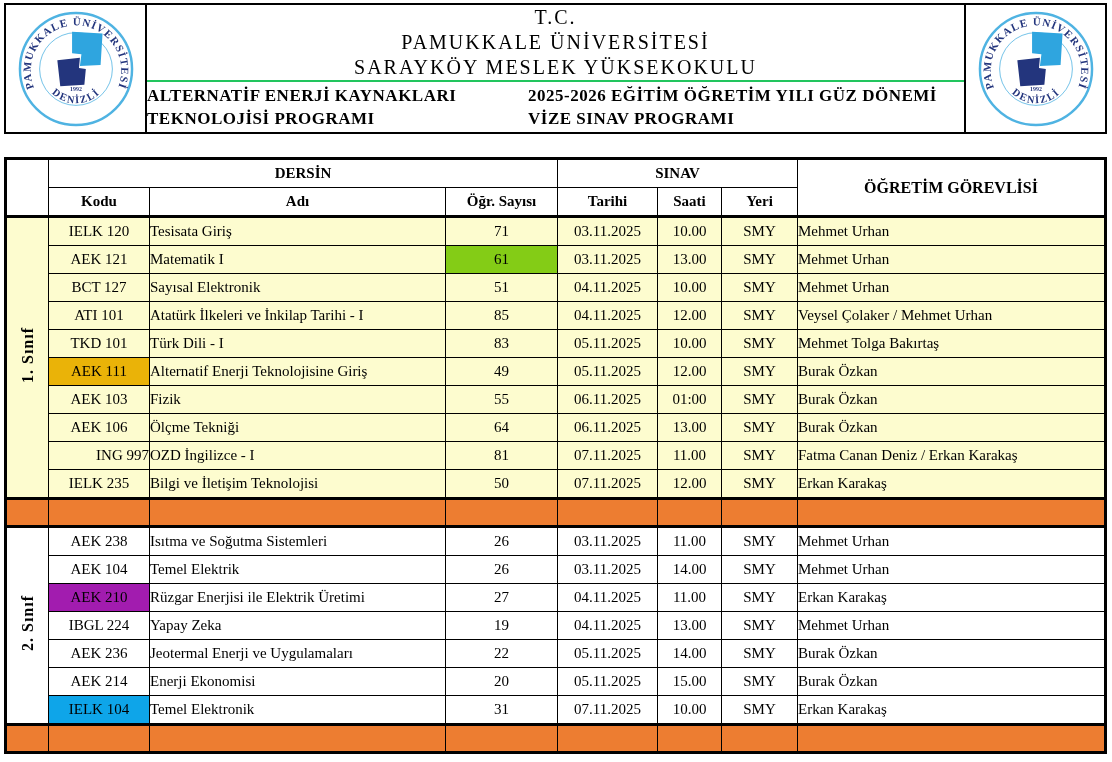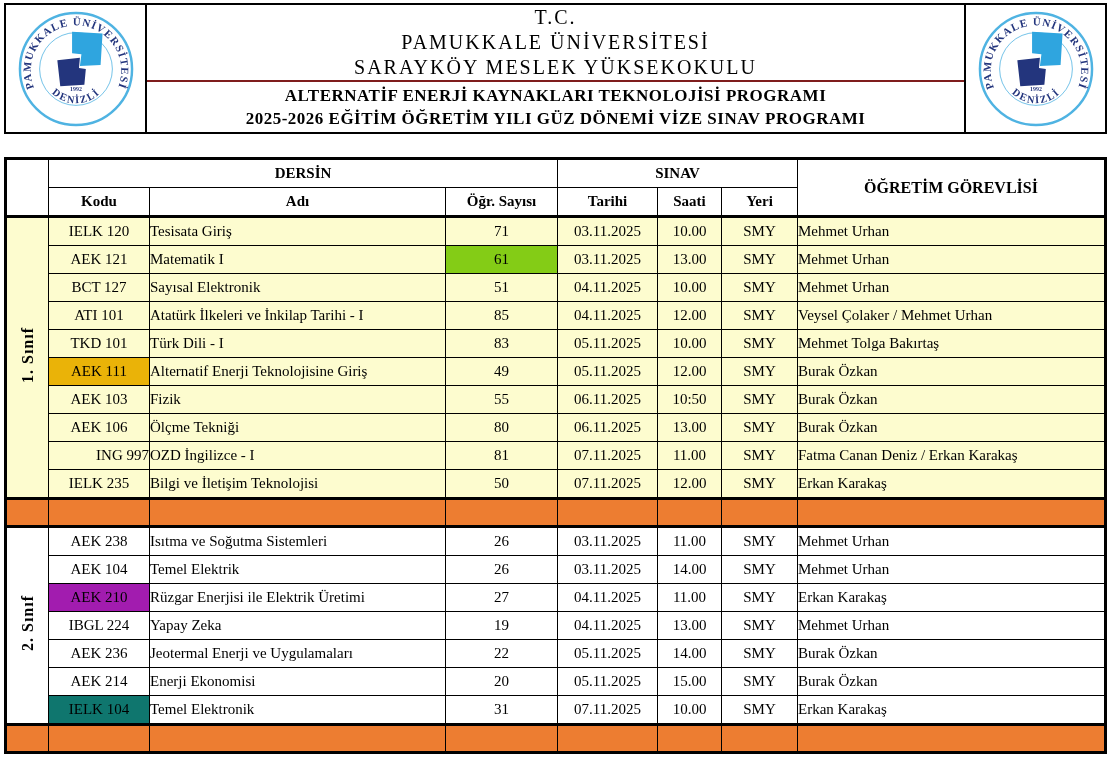--- a/index.html
+++ b/index.html
@@ -12,21 +12,21 @@
   
   .header{
     position:absolute;left:4px;top:3px;width:1099px;height:127px;
     border:2px solid #000;display:flex;background:#fff;
   }
   .logo-box{width:139px;display:flex;align-items:center;justify-content:center;}
   .logo-box svg{width:118px;height:118px;}
   .center-box{flex:1;display:flex;flex-direction:column;border-left:2px solid #000;border-right:2px solid #000;}
   .title-block{flex:1;display:flex;flex-direction:column;align-items:center;justify-content:center;}
   .t-line{font-size:20px;letter-spacing:2px;line-height:25px;}
-  .subtitle-block{border-top:2px solid #7f1d1d;height:50px;display:flex;flex-direction:column;align-items:center;justify-content:center;}
+  .subtitle-block{border-top:2px solid #22c55e;height:50px;display:flex;flex-direction:row;align-items:center;justify-content:center;}
   .s-line{font-size:17px;font-weight:bold;letter-spacing:.5px;line-height:23px;}
 
   
   table.schedule{
     position:absolute;left:4px;top:157px;width:1103px;
     border-collapse:collapse;table-layout:fixed;
     border:3px solid #000;
   }
   .schedule th,.schedule td{
     border:1px solid #000;overflow:hidden;white-space:nowrap;
@@ -179,28 +179,28 @@
         <td class="c-center b-thick" style="background-color: rgb(253, 252, 207);">05.11.2025</td>
         <td class="c-center" style="background-color: rgb(253, 252, 207);">12.00</td>
         <td class="c-center" style="background-color: rgb(253, 252, 207);">SMY</td>
         <td class="c-left b-thick" style="background-color: rgb(253, 252, 207);">Burak Özkan</td>
       </tr>
       <tr>
         <td class="c-center b-thick" style="background-color: rgb(253, 252, 207);">AEK 103</td>
         <td class="c-left name-cell" style="background-color: rgb(253, 252, 207);">Fizik</td>
         <td class="c-center" style="background-color: rgb(253, 252, 207);">55</td>
         <td class="c-center b-thick" style="background-color: rgb(253, 252, 207);">06.11.2025</td>
-        <td class="c-center" style="background-color: rgb(253, 252, 207);">10:50</td>
+        <td class="c-center" style="background-color: rgb(253, 252, 207);">01:00</td>
         <td class="c-center" style="background-color: rgb(253, 252, 207);">SMY</td>
         <td class="c-left b-thick" style="background-color: rgb(253, 252, 207);">Burak Özkan</td>
       </tr>
       <tr>
         <td class="c-center b-thick" style="background-color: rgb(253, 252, 207);">AEK 106</td>
         <td class="c-left name-cell" style="background-color: rgb(253, 252, 207);">Ölçme Tekniği</td>
-        <td class="c-center" style="background-color: rgb(253, 252, 207);">80</td>
+        <td class="c-center" style="background-color: rgb(253, 252, 207);">64</td>
         <td class="c-center b-thick" style="background-color: rgb(253, 252, 207);">06.11.2025</td>
         <td class="c-center" style="background-color: rgb(253, 252, 207);">13.00</td>
         <td class="c-center" style="background-color: rgb(253, 252, 207);">SMY</td>
         <td class="c-left b-thick" style="background-color: rgb(253, 252, 207);">Burak Özkan</td>
       </tr>
       <tr>
         <td class="c-center b-thick" style="background-color: rgb(253, 252, 207); text-align: right;">ING 997</td>
         <td class="c-left name-cell" style="background-color: rgb(253, 252, 207);">OZD İngilizce - I</td>
         <td class="c-center" style="background-color: rgb(253, 252, 207);">81</td>
         <td class="c-center b-thick" style="background-color: rgb(253, 252, 207);">07.11.2025</td>
@@ -276,21 +276,21 @@
       <tr>
         <td class="c-center b-thick" style="background-color: rgb(255, 255, 255);">AEK 214</td>
         <td class="c-left name-cell" style="background-color: rgb(255, 255, 255);">Enerji Ekonomisi</td>
         <td class="c-center" style="background-color: rgb(255, 255, 255);">20</td>
         <td class="c-center b-thick" style="background-color: rgb(255, 255, 255);">05.11.2025</td>
         <td class="c-center" style="background-color: rgb(255, 255, 255);">15.00</td>
         <td class="c-center" style="background-color: rgb(255, 255, 255);">SMY</td>
         <td class="c-left b-thick" style="background-color: rgb(255, 255, 255);">Burak Özkan</td>
       </tr>
       <tr>
-        <td class="c-center b-thick" style="background-color: #0f766e;">IELK 104</td>
+        <td class="c-center b-thick" style="background-color: #0ea5e9;">IELK 104</td>
         <td class="c-left name-cell" style="background-color: rgb(255, 255, 255);">Temel Elektronik</td>
         <td class="c-center" style="background-color: rgb(255, 255, 255);">31</td>
         <td class="c-center b-thick" style="background-color: rgb(255, 255, 255);">07.11.2025</td>
         <td class="c-center" style="background-color: rgb(255, 255, 255);">10.00</td>
         <td class="c-center" style="background-color: rgb(255, 255, 255);">SMY</td>
         <td class="c-left b-thick" style="background-color: rgb(255, 255, 255);">Erkan Karakaş</td>
       </tr>
       <tr class="sep-row">
         <td style="background-color: rgb(237, 125, 49);"></td>
         <td class="b-thick" style="background-color: rgb(237, 125, 49);"></td>

